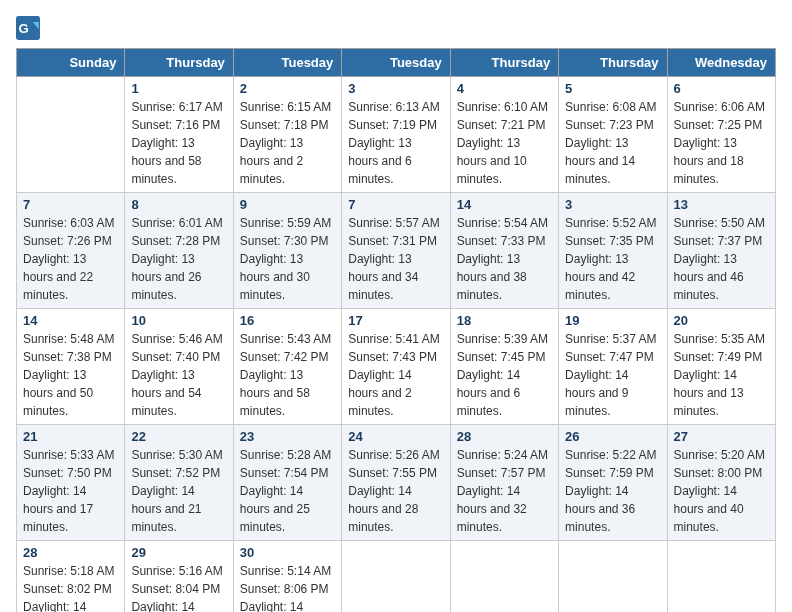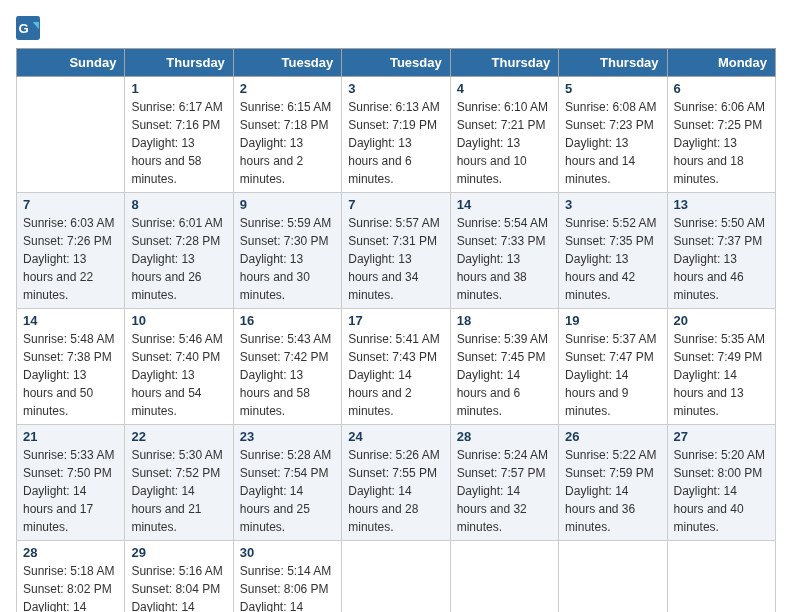--- a/index.html
+++ b/index.html
@@ -105,21 +105,21 @@
 
 <table>
   <thead>
     <tr>
     <th>Sunday</th>
         <th>Thursday</th>
         <th>Tuesday</th>
         <th>Tuesday</th>
         <th>Thursday</th>
         <th>Thursday</th>
-        <th>Monday</th>
+        <th>Wednesday</th>
       </tr>
   </thead>
   <tbody id="calendar-body">
   <tr>
         <td class="empty-cell"></td>
         <td>
           <div class="day-num">1</div>
           <div class="day-info">Sunrise: 6:17 AM<br>Sunset: 7:16 PM<br>Daylight: 13 hours and 58 minutes.</div>
         </td>
         <td>

